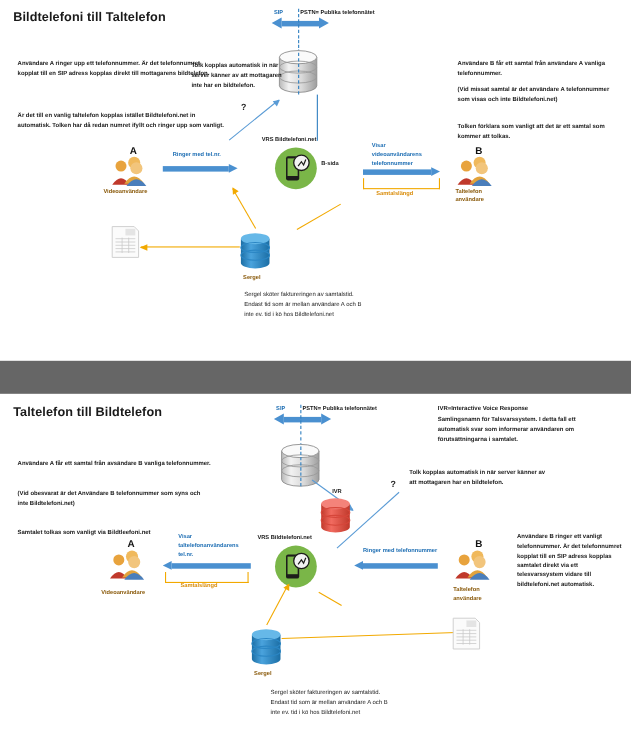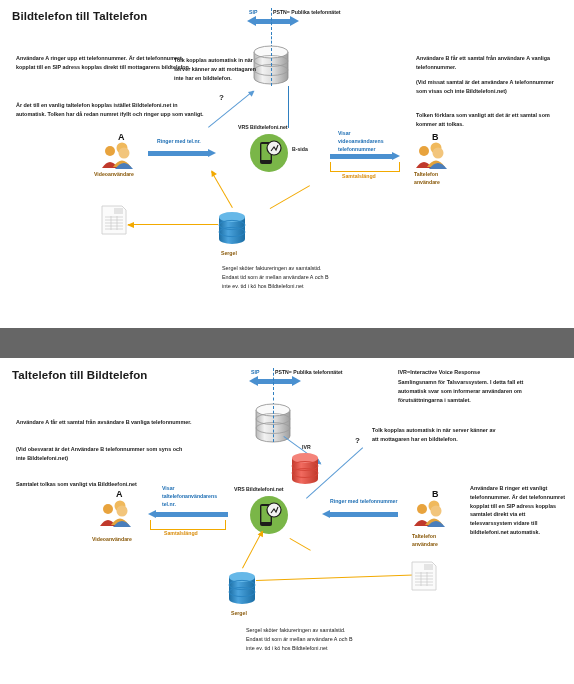--- a/index.html
+++ b/index.html
@@ -78,21 +78,21 @@
   .cyl{position:absolute;}
   .users{position:absolute;}
   .vrs{position:absolute;border-radius:50%;}
   .doc{position:absolute;}
 </style>
 </head>
 <body>
 
 <div class="panel" id="panel-top">
 
-  <div class="title" style="left:12px;top:10px;">Bildtelefon till Taltelefon</div>
+  <div class="title" style="left:12px;top:10px;">Bildtelefoni till Taltelefon</div>
 
   <div class="para" style="left:16px;top:54px;width:185px;">Användare A ringer upp ett telefonnummer. Är det telefonnumret kopplat till en SIP adress kopplas direkt till mottagarens bildtelefon.</div>
   <div class="para" style="left:16px;top:101px;width:190px;">Är det till en vanlig taltelefon kopplas istället Bildtelefoni.net in automatisk. Tolken har då redan numret ifyllt och ringer upp som vanligt.</div>
 
   <div class="lbl blue" style="left:249px;top:9px;">SIP</div>
   <div class="lbl" style="left:273px;top:9px;">PSTN= Publika telefonnätet</div>
   <div class="dblarrow" style="left:247px;top:16px;width:52px;">
     <div class="hl"></div>
       <div class="shaft"></div>
       <div class="hr"></div>

